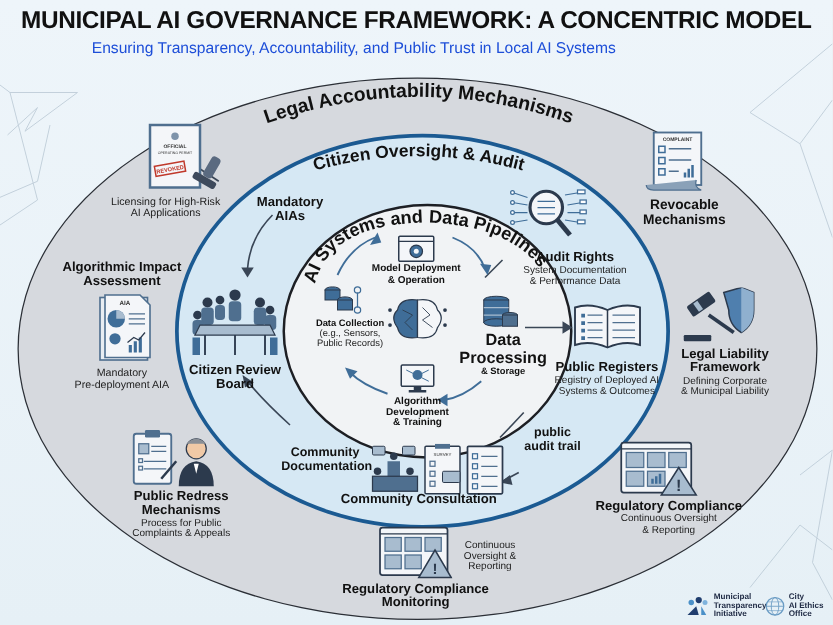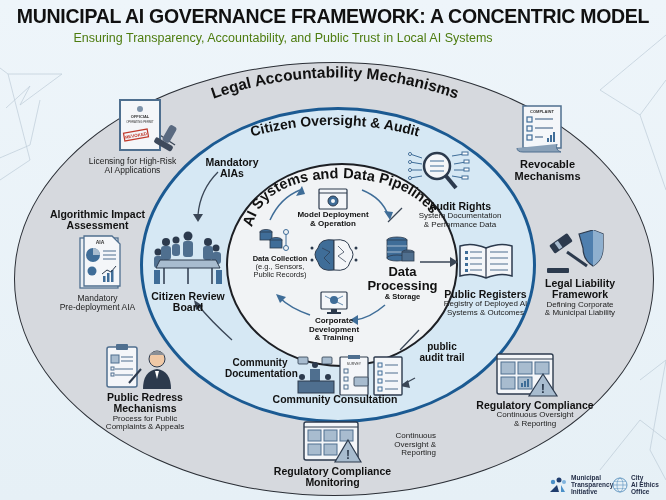--- a/index.html
+++ b/index.html
@@ -8,21 +8,21 @@
     background: linear-gradient(180deg, #eef5fa 0%, #e6f0f6 100%);
     font-family: "Liberation Sans", sans-serif; color: #111;
   }
   .deco { position: absolute; inset: 0; }
   .title {
     position: absolute; top: 5px; left: 0; width: 666px; text-align: center;
     font-size: 19.5px; font-weight: bold; letter-spacing: -0.3px; color: #111;
   }
   .subtitle {
     position: absolute; top: 31px; left: 0; width: 566px; text-align: center;
-    font-size: 12.5px; color: #4d7c0f;
+    font-size: 12.5px; color: #1d4ed8;
   }
   .ring { position: absolute; border-radius: 50%; }
   .ring-outer {
     left: 14px; top: 62px; width: 638px; height: 432px;
     background: #d6d9de; border: 1.5px solid #2b2f36;
   }
   .ring-mid {
     left: 140px; top: 107px; width: 390px; height: 310px;
     background: #d6e8f4; border: 3px solid #1b5a92;
   }
@@ -250,21 +250,21 @@
   <g fill="#a8bccf" stroke="#4f6f8f">
       <rect x="6" y="10" width="13" height="11"></rect>
       <rect x="22" y="10" width="13" height="11"></rect>
       <rect x="38" y="10" width="13" height="11"></rect>
       <rect x="6" y="24" width="13" height="11"></rect>
       <rect x="22" y="24" width="13" height="11"></rect>
     </g>
   <polygon points="46,20 59,42 33,42" fill="#a8bccf" stroke="#2c3a4d" stroke-width="1.2"></polygon>
   <text x="46" y="39" font-size="12" font-weight="bold" text-anchor="middle" fill="#2c3a4d">!</text>
 </svg>
-<div class="lbl" style="left:384px;top:432px;width:52px;text-align:right">
+<div class="lbl" style="left:366px;top:432px;width:52px;text-align:center">
   <div class="s" style="font-size:8px">Continuous</div>
   <div class="s" style="font-size:8px">Oversight &amp;</div>
   <div class="s" style="font-size:8px">Reporting</div>
 </div>
 <div class="lbl" style="left:265px;top:466px;width:135px">
   <div class="h" style="font-size:10.5px">Regulatory Compliance</div>
   <div class="h" style="font-size:10.5px">Monitoring</div>
 </div>
 
 <div class="lbl" style="left:197px;top:157px;width:70px">
@@ -485,21 +485,21 @@
   <circle cx="15" cy="10" r="4" fill="#3f6d98"></circle>
   <g stroke="#3f6d98" stroke-width="0.8">
       <line x1="6" y1="6" x2="12" y2="9"></line>
       <line x1="18" y1="9" x2="24" y2="6"></line>
       <line x1="18" y1="12" x2="24" y2="15"></line>
     </g>
   <rect x="12" y="19" width="6" height="3" fill="#2c3a4d"></rect>
     <rect x="8" y="22" width="14" height="2" fill="#2c3a4d"></rect>
 </svg>
 <div class="lbl" style="left:300px;top:317px;width:68px">
-  <div class="h" style="font-size:8px">Corporate</div>
+  <div class="h" style="font-size:8px">Algorithm</div>
   <div class="h" style="font-size:8px">Development</div>
   <div class="h" style="font-size:8px">&amp; Training</div>
 </div>
 
 <div style="position:absolute;left:549px;top:474px;display:flex;align-items:center;gap:4px">
   <svg width="18" height="16" viewBox="0 0 18 16">
     <circle cx="4" cy="5" r="2.2" fill="#4a90c8"></circle>
       <circle cx="10" cy="3" r="2.5" fill="#1f3d6e"></circle>
       <circle cx="15" cy="5" r="2" fill="#7fb3dd"></circle>
     <path d="M 1,15 L 8,8 L 10,15 Z" fill="#1f3d6e"></path>

